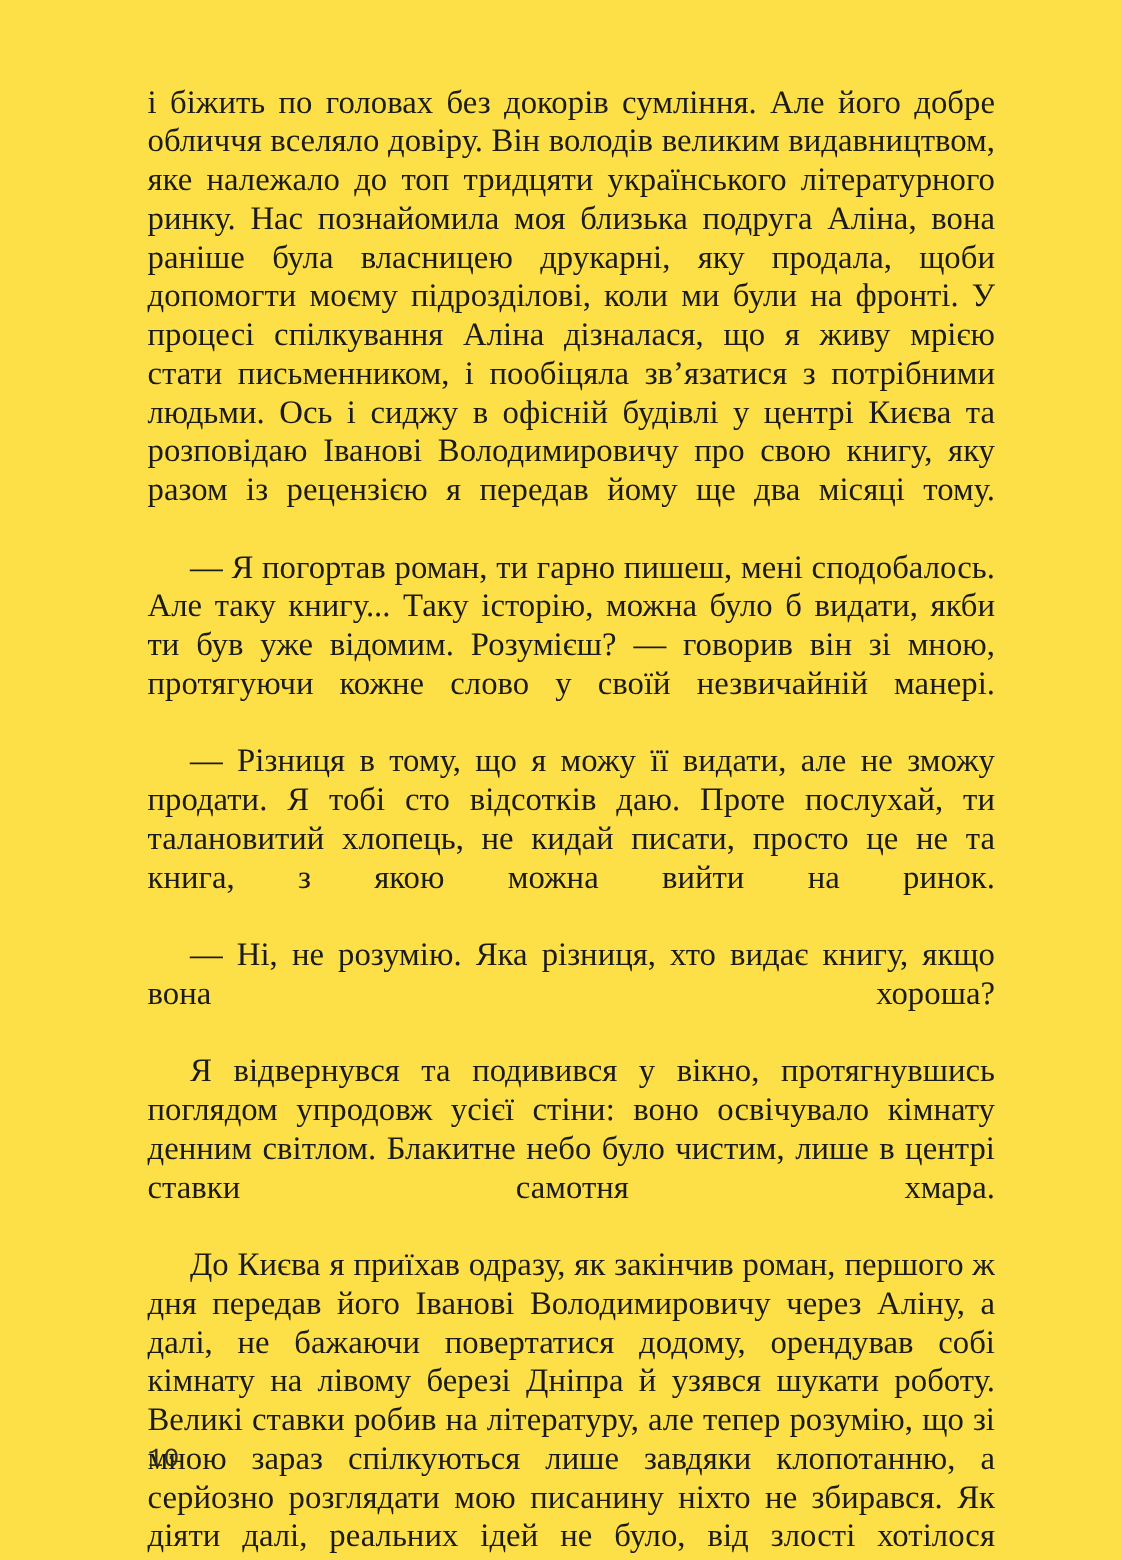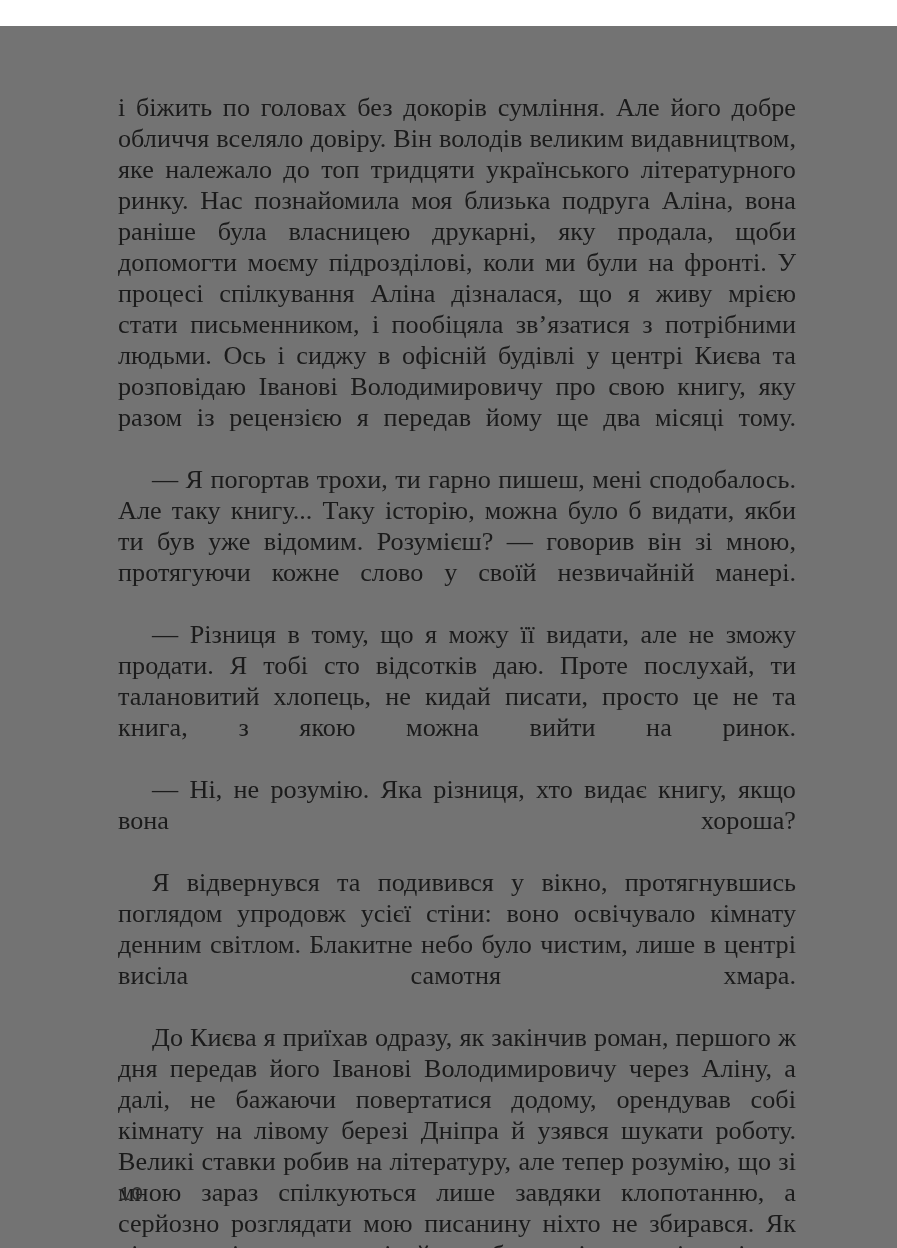--- a/index.html
+++ b/index.html
@@ -14,22 +14,21 @@
     font-family: "Liberation Serif", "DejaVu Serif", serif;
     color: #1a1a1a;
     overflow: hidden;
     position: relative;
     -webkit-font-smoothing: antialiased;
   }
 
   .page {
     position: absolute;
     inset: 0;
-    background: #737373;
-    margin-top: 26px;
+    background: #fde047;
   }
 
   .text-block {
     position: absolute;
     left: 118px;
     top: 66px;
     width: 678px;
   }
 
   .para {
@@ -67,23 +66,23 @@
     font-family: Liberation Mono, monospace;
   }
 </style>
 </head>
 <body>
 
 <div class="page">
 
   <div class="text-block">
     <p class="para no-indent">і біжить по головах без докорів сумління. Але його добре обличчя вселяло довіру. Він володів великим видавництвом, яке належало до топ тридцяти українського літературного ринку. Нас познайомила моя близька подруга Аліна, вона раніше була власницею друкарні, яку продала, щоби допомогти моєму підрозділові, коли ми були на фронті. У процесі спілкування Аліна дізналася, що я живу мрією стати письменником, і пообіцяла зв’язатися з потрібними людьми. Ось і сиджу в офісній будівлі у центрі Києва та розповідаю Іванові Володимировичу про свою книгу, яку разом із рецензією я передав йому ще два місяці тому.</p>
-    <p class="para">— Я погортав трохи, ти гарно пишеш, мені сподобалось. Але таку книгу... Таку історію, можна було б видати, якби ти був уже відомим. Розумієш? — говорив він зі мною, протягуючи кожне слово у своїй незвичайній манері.</p>
+    <p class="para">— Я погортав роман, ти гарно пишеш, мені сподобалось. Але таку книгу... Таку історію, можна було б видати, якби ти був уже відомим. Розумієш? — говорив він зі мною, протягуючи кожне слово у своїй незвичайній манері.</p>
     <p class="para">— Різниця в тому, що я можу її видати, але не зможу продати. Я тобі сто відсотків даю. Проте послухай, ти талановитий хлопець, не кидай писати, просто це не та книга, з якою можна вийти на ринок.</p>
     <p class="para">— Ні, не розумію. Яка різниця, хто видає книгу, якщо вона хороша?</p>
-    <p class="para">Я відвернувся та подивився у вікно, протягнувшись поглядом упродовж усієї стіни: воно освічувало кімнату денним світлом. Блакитне небо було чистим, лише в центрі висіла самотня хмара.</p>
+    <p class="para">Я відвернувся та подивився у вікно, протягнувшись поглядом упродовж усієї стіни: воно освічувало кімнату денним світлом. Блакитне небо було чистим, лише в центрі ставки самотня хмара.</p>
     <p class="para">До Києва я приїхав одразу, як закінчив роман, першого ж дня передав його Іванові Володимировичу через Аліну, а далі, не бажаючи повертатися додому, орендував собі кімнату на лівому березі Дніпра й узявся шукати роботу. Великі ставки робив на літературу, але тепер розумію, що зі мною зараз спілкуються лише завдяки клопотанню, а серйозно розглядати мою писанину ніхто не збирався. Як діяти далі, реальних ідей не було, від злості хотілося зарядити товстуну в ніс, але я розумів, що це нічого не змінить.</p>
 
   </div>
 
   <div class="folio">10</div>
 
 </div>
 
 </body></html>

